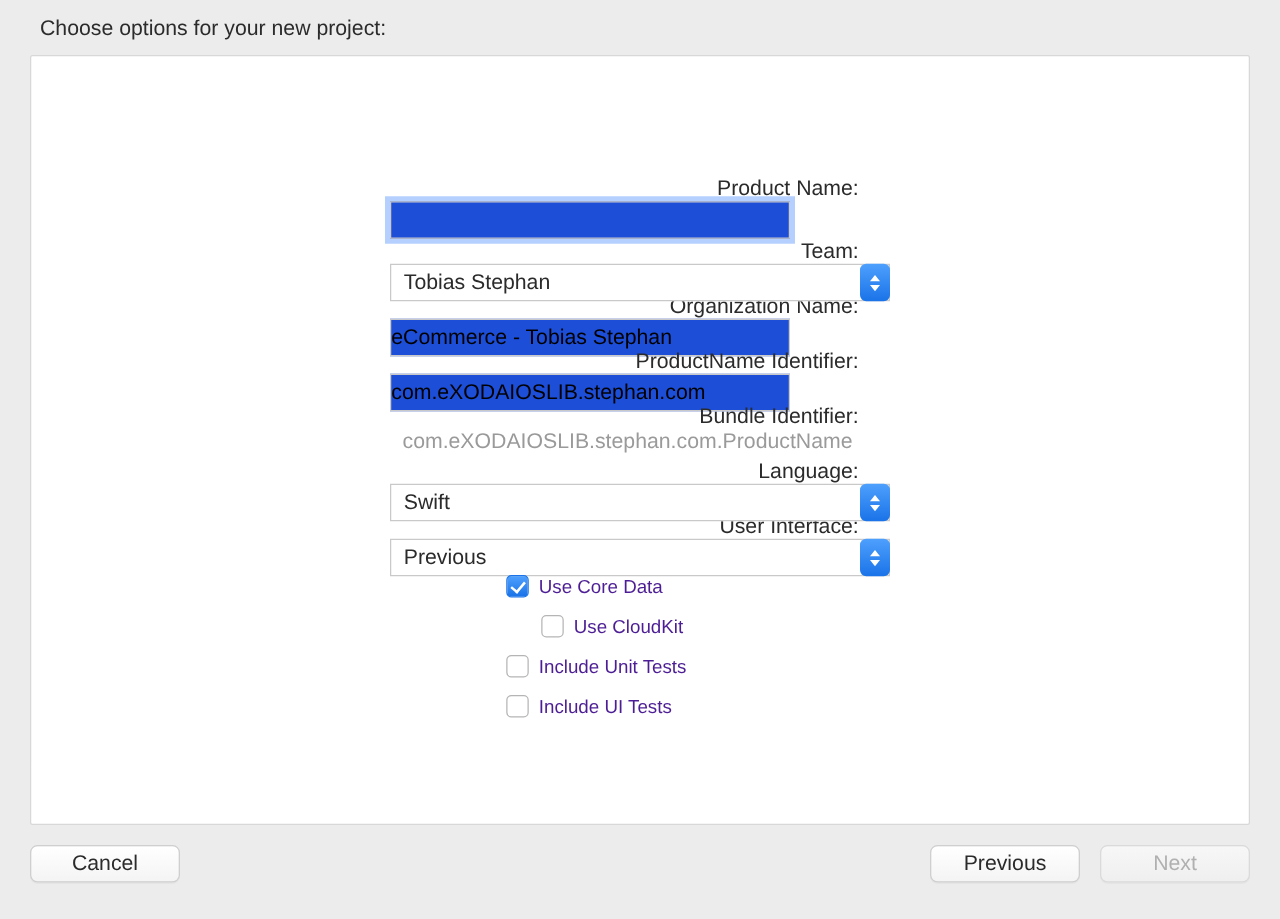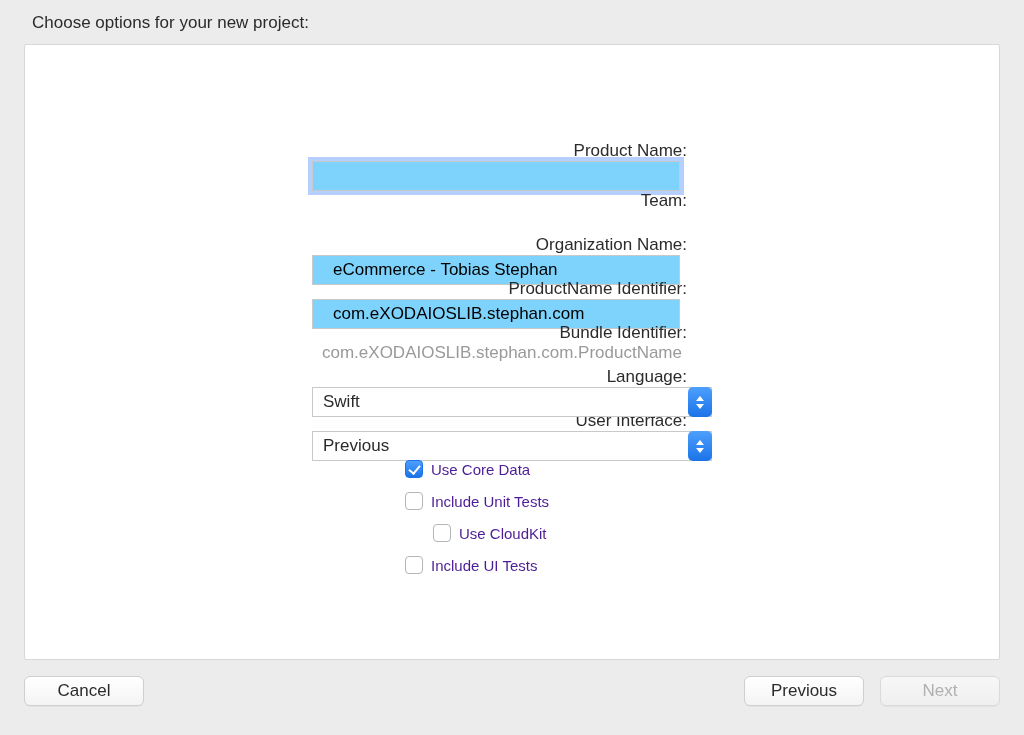--- a/index.html
+++ b/index.html
@@ -51,27 +51,27 @@
     padding-right: 10px;
     font-size: 17px;
     color: #2b2b2b;
     flex-shrink: 0;
   }
   .field-col {
     width: 400px;
     flex-shrink: 0;
   }
   .text-input {
-    width: 368px;
+    width: 320px;
     height: 30px;
     border: 1px solid #c9c9c9;
     border-radius: 0;
-    background: #7dd3fc;
-    font-size: 17px;
-    padding: 2px 20px;
+    background: #1d4ed8;
+    font-size: 17px;
+    padding: 2px 0;
     outline: none;
   }
   .text-input.focused {
     border: 1px solid #c9c9c9;
     box-shadow: 0 0 0 4px rgba(120,170,255,0.55);
   }
   .popup {
     width: 400px;
     height: 30px;
     border: 1px solid #c9c9c9;
@@ -193,20 +193,26 @@
 
       <div class="row tall">
         <div class="label-col">Product Name:</div>
         <div class="field-col">
           <input class="text-input focused" value="" style="">
         </div>
       </div>
 
       <div class="row">
         <div class="label-col">Team:</div>
+        <div class="field-col">
+          <div class="popup">
+            <span class="popup-value">Tobias Stephan</span>
+            <span class="popup-arrows"></span>
+          </div>
+        </div>
       </div>
 
       <div class="row">
         <div class="label-col">Organization Name:</div>
         <div class="field-col">
           <input class="text-input" value="eCommerce - Tobias Stephan" style="">
         </div>
       </div>
 
       <div class="row">
@@ -241,27 +247,27 @@
             <span class="popup-arrows"></span>
           </div>
         </div>
       </div>
 
       <div class="checkboxes">
         <div class="checkbox-row">
           <span class="cb checked"></span>
           <span class="cb-label">Use Core Data</span>
         </div>
+        <div class="checkbox-row indent">
+          <span class="cb"></span>
+          <span class="cb-label">Use CloudKit</span>
+        </div>
         <div class="checkbox-row">
           <span class="cb"></span>
           <span class="cb-label">Include Unit Tests</span>
-        </div>
-        <div class="checkbox-row indent">
-          <span class="cb"></span>
-          <span class="cb-label">Use CloudKit</span>
         </div>
         <div class="checkbox-row">
           <span class="cb"></span>
           <span class="cb-label">Include UI Tests</span>
         </div>
       </div>
 
     </div>
   </div>
 

